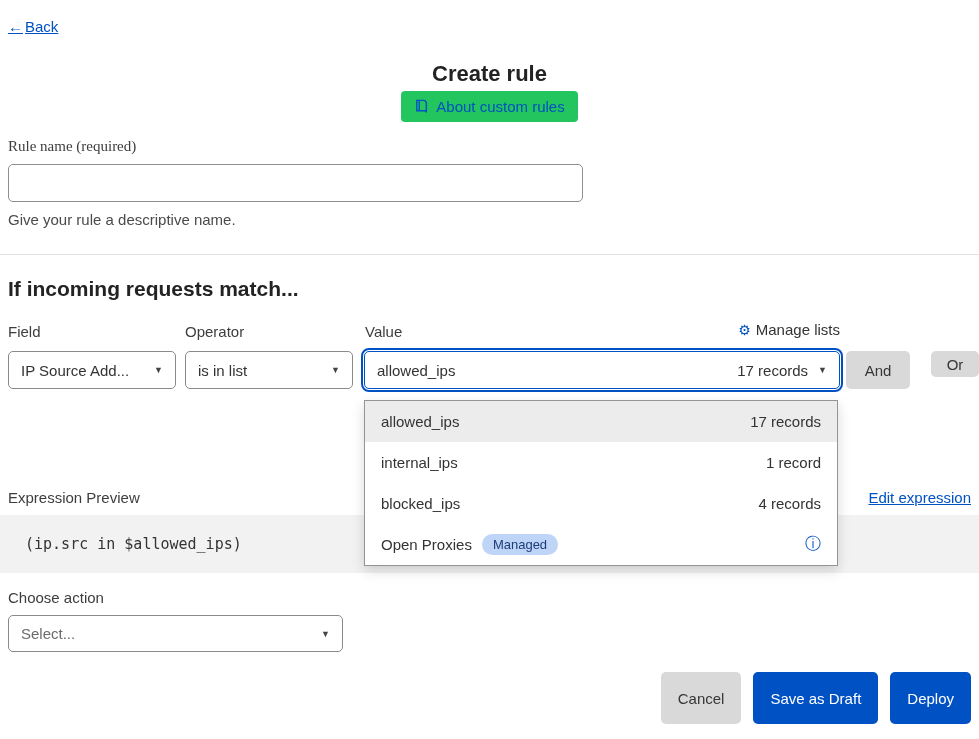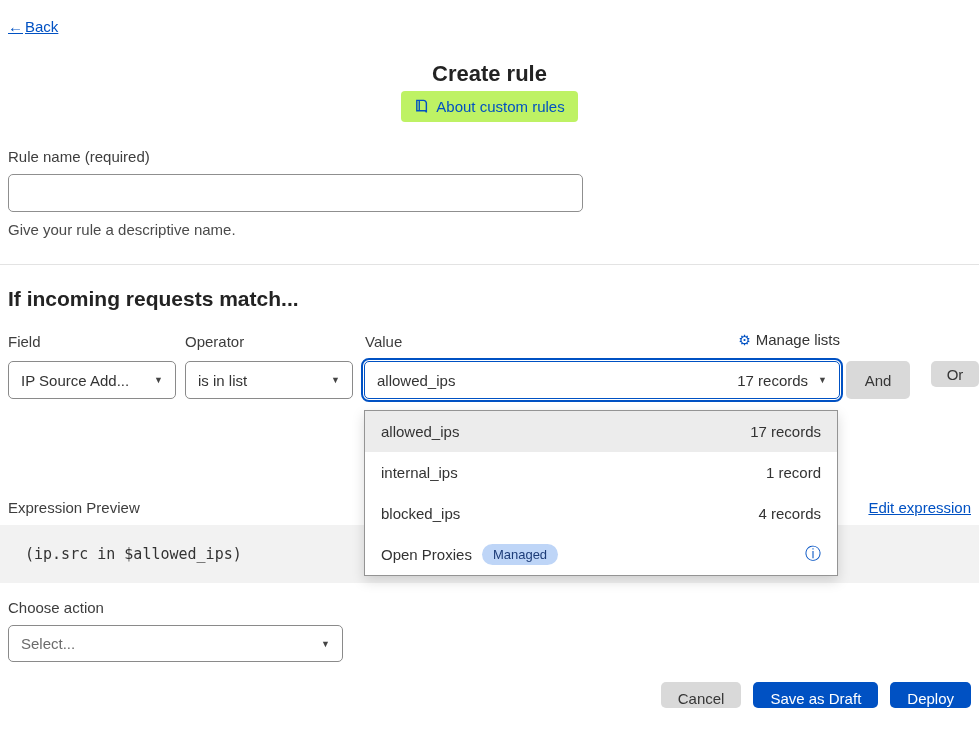--- a/index.html
+++ b/index.html
@@ -16,27 +16,27 @@
   a.link { color: #0051c3; text-decoration: underline; cursor: pointer; }
 
   
   .back-link { display: inline-flex; align-items: center; gap: 2px; font-size: 15px; }
 
   
   .title-row { display: flex; align-items: center; gap: 4px; margin-top: 26px; flex-direction: column; }
   .page-title { font-size: 22px; font-weight: bold; color: #232323; }
   .about-badge {
     display: inline-flex; align-items: center; gap: 7px;
-    background: #bef264; color: #0051c3;
+    background: #22c55e; color: #0051c3;
     padding: 7px 13px; border-radius: 4px; font-size: 15px;
     cursor: pointer; text-decoration: none;
   }
 
   
-  .field-label { margin-top: 26px; color: #3d3d3d; }
+  .field-label { margin-top: 16px; color: #3d3d3d; font-family: Liberation Serif, serif; }
   .rule-name-input {
     display: block; margin-top: 9px;
     width: 575px; height: 38px;
     border: 1px solid #8f8f8f; border-radius: 5px;
     font-size: 15px; padding: 0 12px;
     font-family: "Liberation Sans", sans-serif;
   }
   .help-text { margin-top: 9px; color: #4a4a4a; }
 
   .divider { border: none; border-top: 1px solid #e3e3e3; margin: 26px -8px 0 -8px; }
@@ -122,21 +122,21 @@
     display: flex; align-items: center; justify-content: space-between;
     border: 1px solid #8a8a8a; border-radius: 5px;
     padding: 12px 12px; cursor: pointer;
   }
   .sel-placeholder { color: #6b6b6b; }
 
   
   .footer-actions {
     margin-top: 20px; display: flex; justify-content: flex-end; gap: 12px;
   }
-  .footer-actions .btn { height: 26px; padding: 8px 17px; }
+  .footer-actions .btn { height: 52px; padding: 8px 17px; }
 </style>
 </head>
 <body>
 
 <div class="page">
 
   <a class="link back-link">
       <span>←</span>
       <span>Back</span>
     </a>

